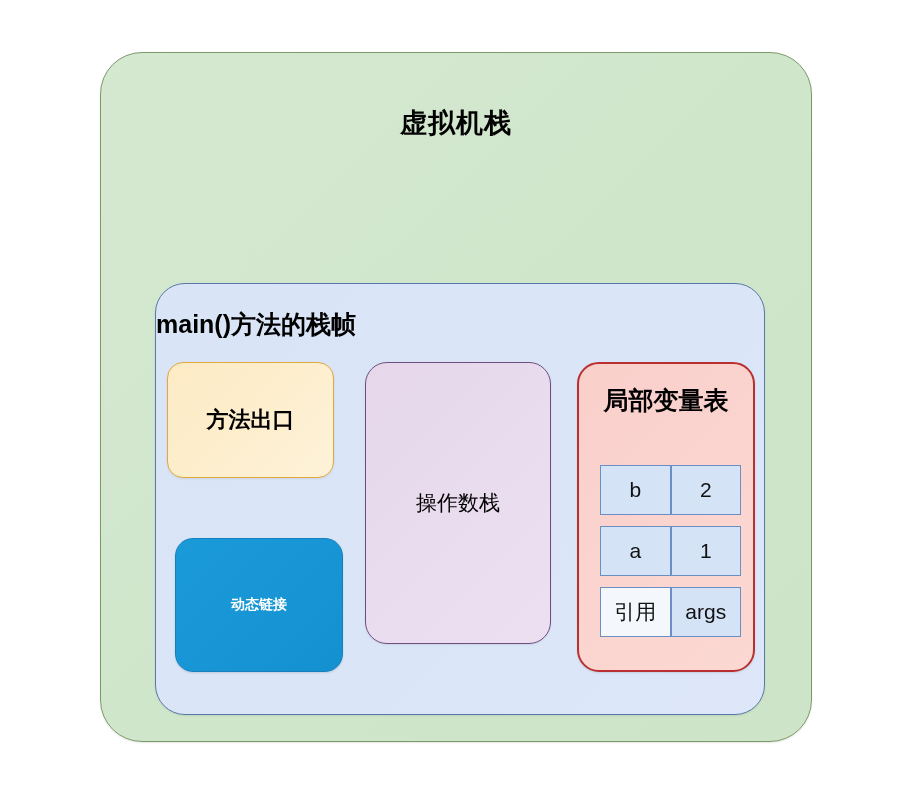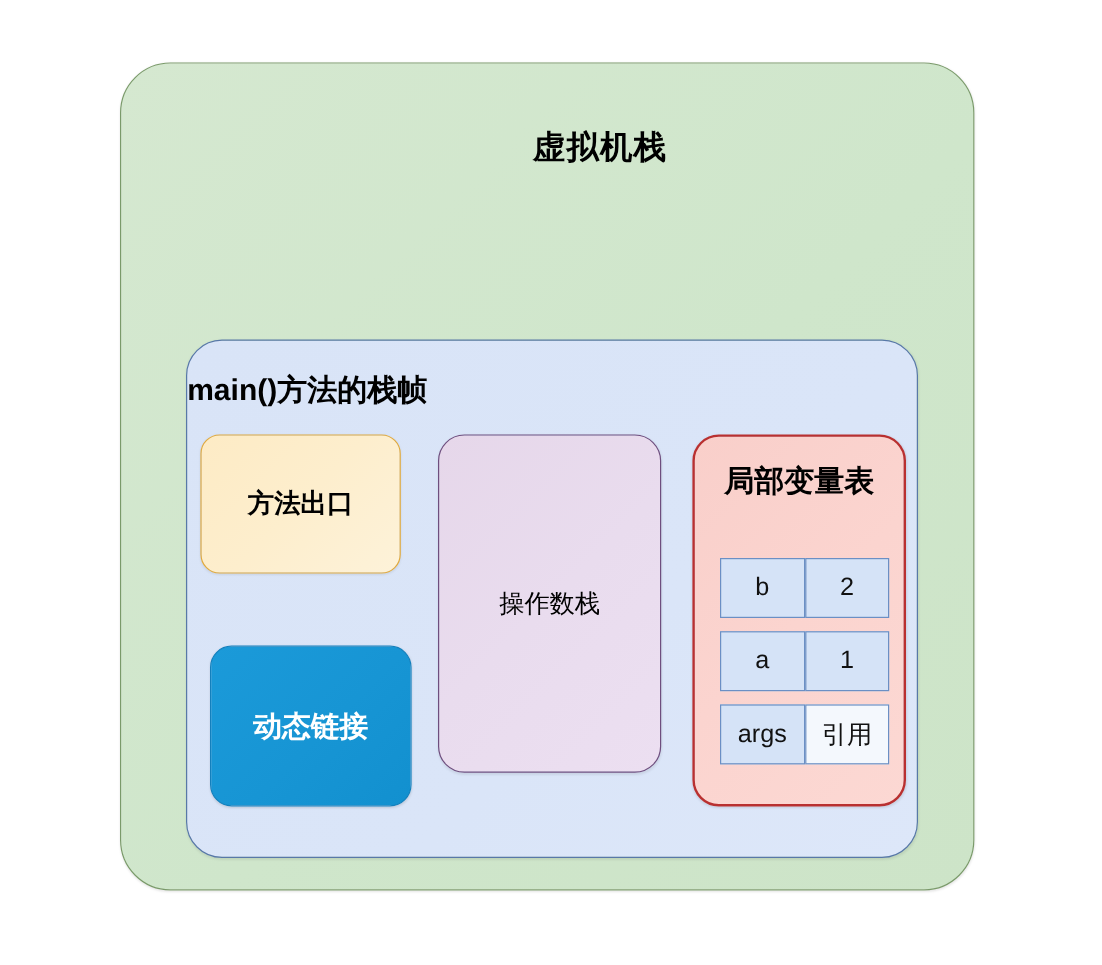--- a/index.html
+++ b/index.html
@@ -31,21 +31,20 @@
   #vm-stack-title {
     position: absolute;
     left: 0;
     top: 52px;
     width: 100%;
     text-align: center;
     font-size: 27px;
     font-weight: bold;
     color: #000000;
     letter-spacing: 1px;
-    margin-left: 44px;
   }
 
   
   #stack-frame-box {
     position: absolute;
     left: 155px;
     top: 283px;
     width: 610px;
     height: 432px;
     box-sizing: border-box;
@@ -103,21 +102,21 @@
     border: 1.4px solid #1480bd;
     border-radius: 18px;
     box-shadow: 0 1px 2px rgba(0,0,0,0.12);
   }
   #dynamic-link-label {
     position: absolute;
     left: 0; top: 50%;
     transform: translateY(-50%);
     width: 100%;
     text-align: center;
-    font-size: 24px;
+    font-size: 14px;
     font-weight: bold;
     color: #ffffff;
   }
 
   
   #operand-stack-box {
     left: 365px;
     top: 362px;
     width: 186px;
     height: 282px;
@@ -215,17 +214,17 @@
   <div id="local-var-table">
     <div class="lv-row">
       <div class="lv-cell name">b</div>
       <div class="lv-cell value">2</div>
     </div>
     <div class="lv-row">
       <div class="lv-cell name">a</div>
       <div class="lv-cell value">1</div>
     </div>
     <div class="lv-row">
+      <div class="lv-cell value light">引用</div>
       <div class="lv-cell name">args</div>
-      <div class="lv-cell value light">引用</div>
     </div>
   </div>
 </div>
 
 </body></html>

